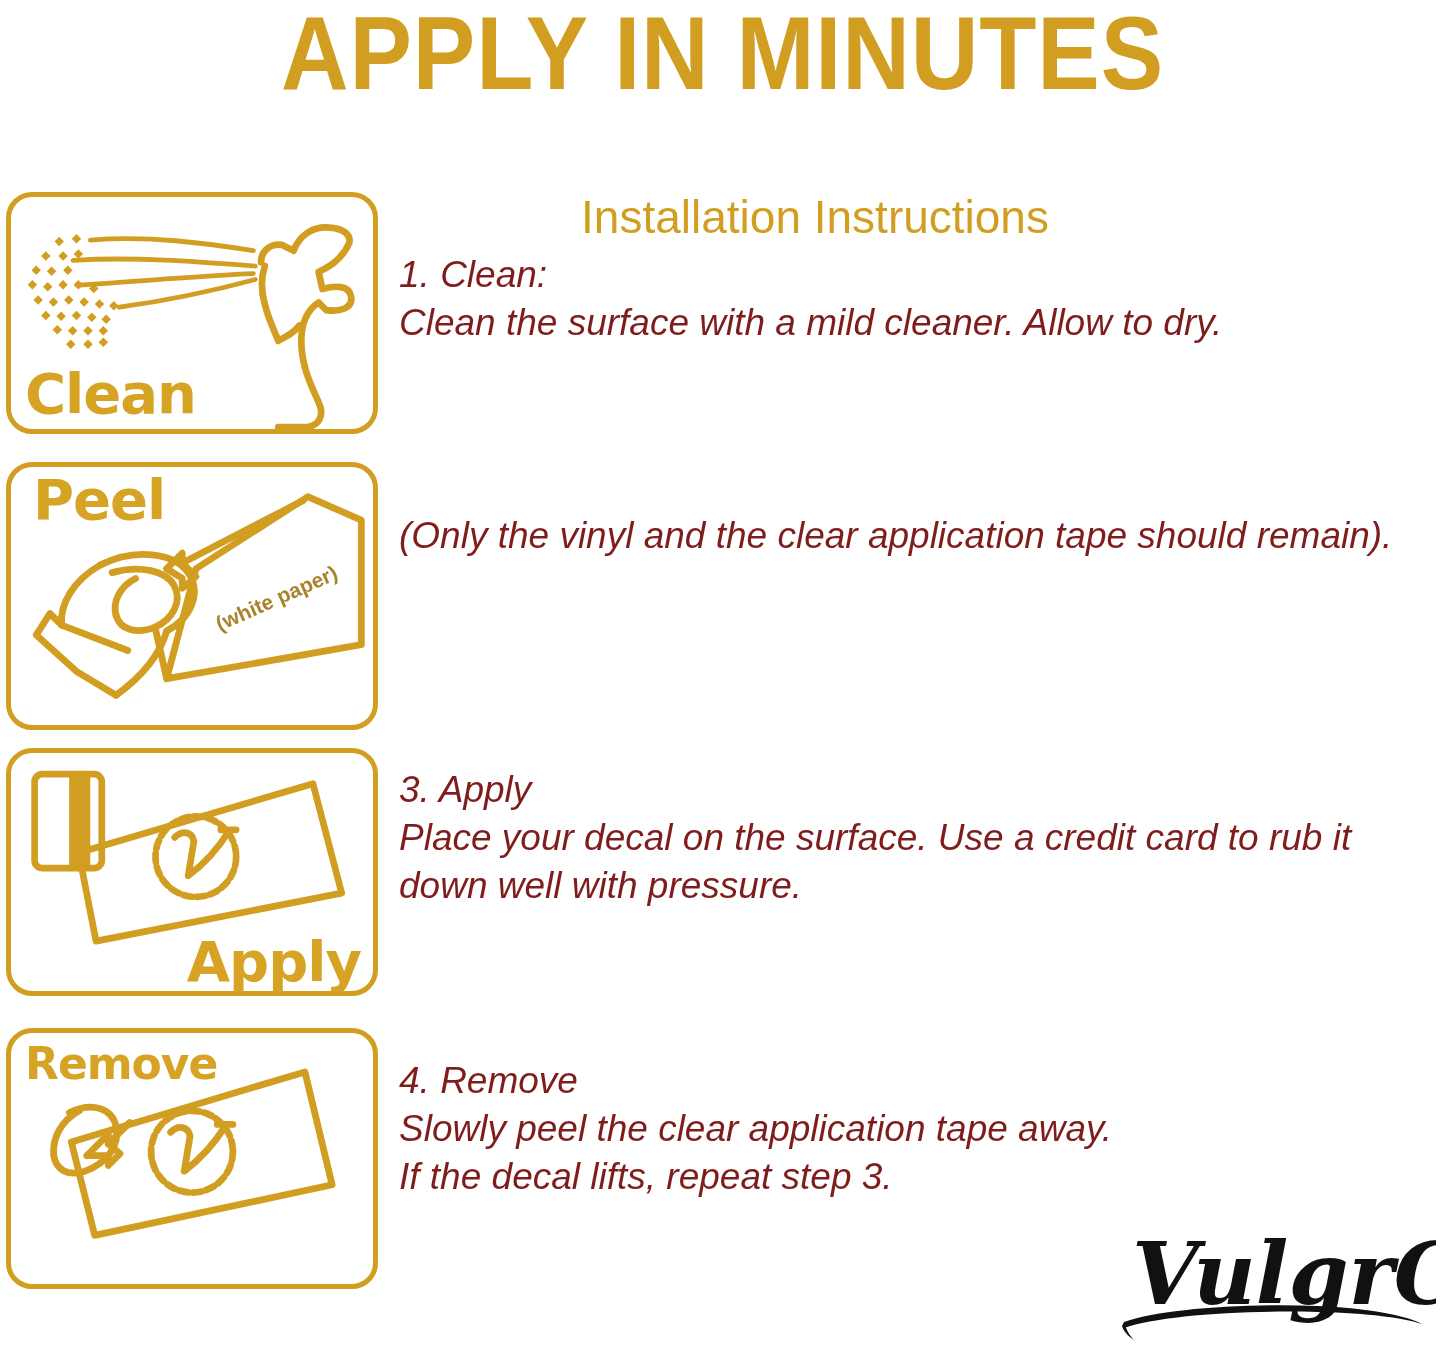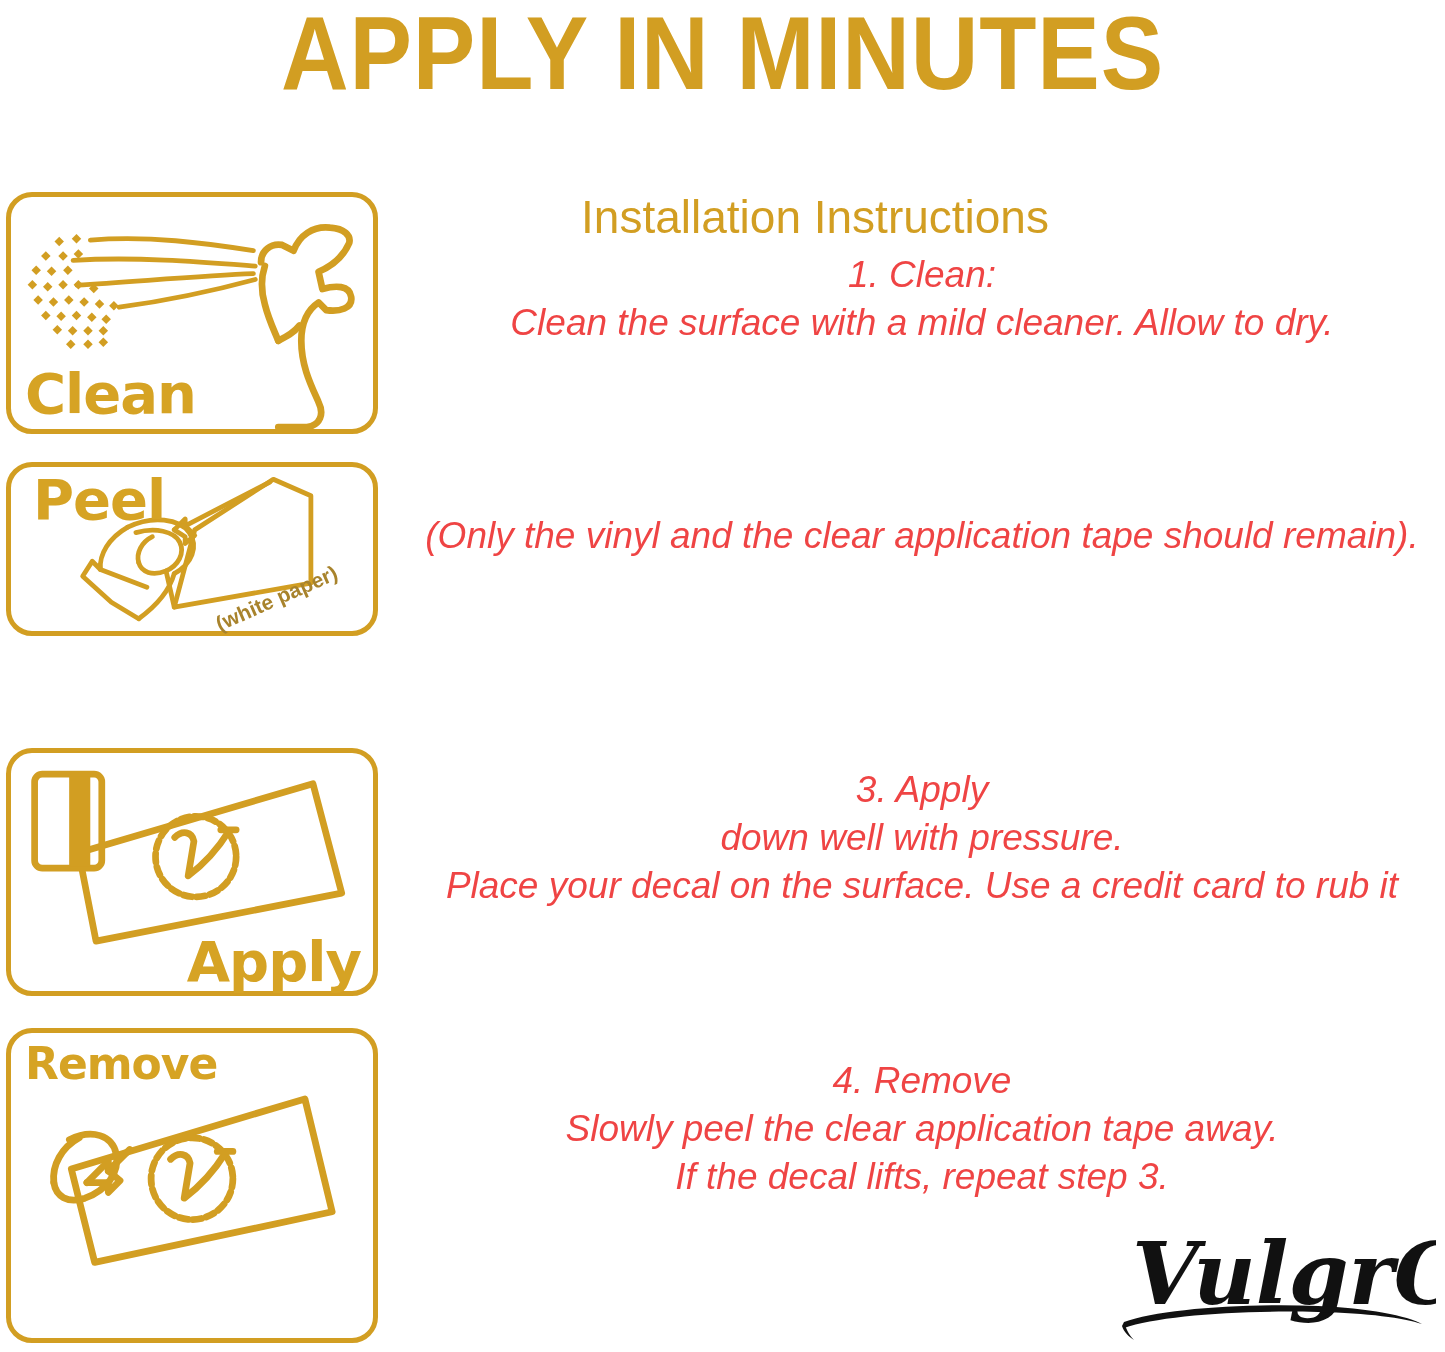--- a/index.html
+++ b/index.html
@@ -38,23 +38,23 @@
   .icon-box {
     position: absolute;
     left: 6px;
     width: 372px;
     border: 5px solid #D29E22;
     border-radius: 26px;
     box-sizing: border-box;
     background: #ffffff;
   }
   #box-clean  { top: 192px; height: 242px; }
-  #box-peel   { top: 462px; height: 174px; }
+  #box-peel   { top: 462px; height: 268px; }
   #box-apply  { top: 748px; height: 248px; }
-  #box-remove { top: 1028px; height: 315px; }
+  #box-remove { top: 1028px; height: 261px; }
 
   .box-svg {
     position: absolute;
     left: 0; top: 0;
     width: 100%;
     height: 100%;
     display: block;
   }
 
   .stroke-gold {
@@ -111,26 +111,25 @@
     font-family: "Liberation Sans", sans-serif;
     font-size: 46px;
     line-height: 54px;
     white-space: nowrap;
   }
 
   .step {
     position: absolute;
     left: 399px;
     width: 1046px;
-    color: #ef4444;
+    color: #7f1d1d;
     font-family: "Liberation Sans", sans-serif;
     font-style: italic;
     font-size: 37px;
     line-height: 48px;
-    text-align: center;
   }
   .step .step-title { display: block; }
   .step .step-line  { display: block; }
 
   #step-1 { top: 251px; }
   #step-2 { top: 512px; }
   #step-3 { top: 766px; font-style: italic; }
   #step-4 { top: 1057px; }
 
   
@@ -277,22 +276,22 @@
     <span class="step-title">1. Clean:</span>
     <span class="step-line">Clean the surface with a mild cleaner. Allow to dry.</span>
   </div>
 
   <div class="step" id="step-2">
     <span class="step-line">(Only the vinyl and the clear application tape should remain).</span>
   </div>
 
   <div class="step" id="step-3">
     <span class="step-title">3. Apply</span>
+    <span class="step-line">Place your decal on the surface. Use a credit card to rub it</span>
     <span class="step-line">down well with pressure.</span>
-    <span class="step-line">Place your decal on the surface. Use a credit card to rub it</span>
   </div>
 
   <div class="step" id="step-4">
     <span class="step-title">4. Remove</span>
     <span class="step-line">Slowly peel the clear application tape away.</span>
     <span class="step-line">If the decal lifts, repeat step 3.</span>
   </div>
 
   <div id="logo">
     <svg viewBox="0 0 318 120">

